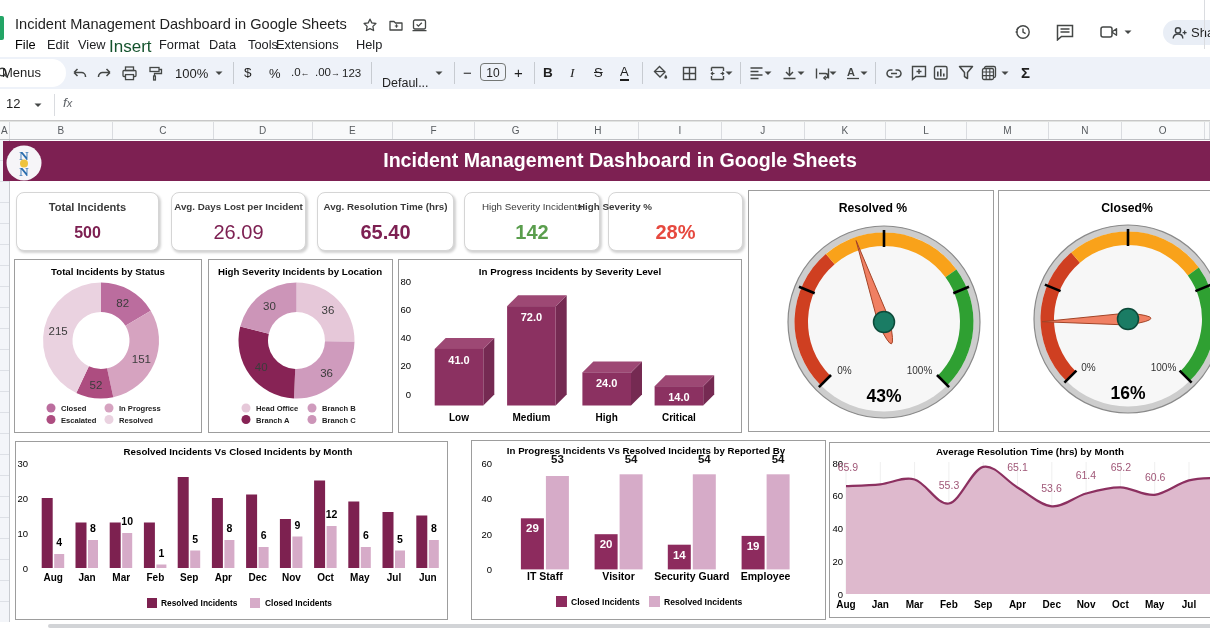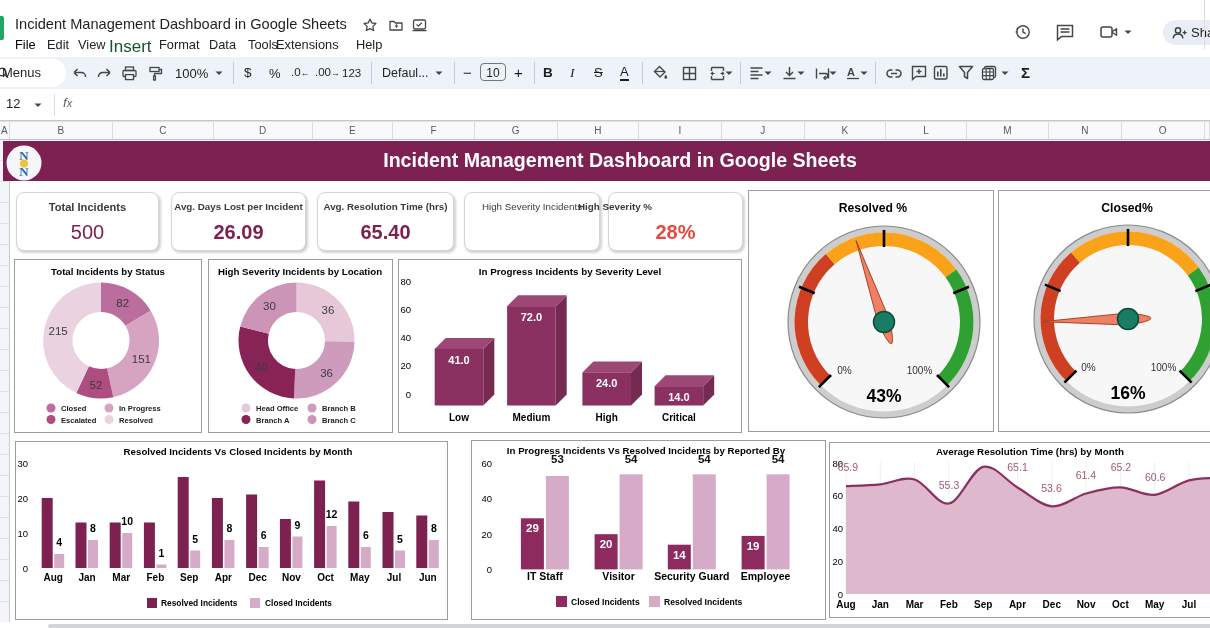--- a/index.html
+++ b/index.html
@@ -83,21 +83,21 @@
 <svg width="8" height="5" viewBox="0 0 8 5" style="position:absolute;left:215px;top:71px" class="">
       <path d="M0.5 0.5 L4 4 L7.5 0.5 z" fill="#444746"></path>
     </svg>
 <div style="position:absolute;left:233px;top:62px;width:1px;height:22px;background:#c7cbd1"></div>
 <div style="position:absolute;left:244px;top:65px;font-size:13.5px;color:#1f1f1f">$</div>
 <div style="position:absolute;left:269px;top:66px;font-size:13px;color:#1f1f1f">%</div>
 <div style="position:absolute;left:291px;top:66px;font-size:11.5px;font-weight:500;color:#1f1f1f">.0<span style="font-size:9px">←</span></div>
 <div style="position:absolute;left:315px;top:66px;font-size:11.5px;font-weight:500;color:#1f1f1f">.0<span style="letter-spacing:0">0</span><span style="font-size:9px">→</span></div>
 <div style="position:absolute;left:342px;top:67px;font-size:11.5px;font-weight:500;color:#1f1f1f">123</div>
 <div style="position:absolute;left:371px;top:62px;width:1px;height:22px;background:#c7cbd1"></div>
-<div style="position:absolute;left:382px;top:66px;font-size:12.5px;color:#1f1f1f">Defaul...</div>
+<div style="position:absolute;left:382px;top:76px;font-size:12.5px;color:#1f1f1f">Defaul...</div>
 <svg width="8" height="5" viewBox="0 0 8 5" style="position:absolute;left:435px;top:71px" class="">
       <path d="M0.5 0.5 L4 4 L7.5 0.5 z" fill="#444746"></path>
     </svg>
 <div style="position:absolute;left:454px;top:62px;width:1px;height:22px;background:#c7cbd1"></div>
 <div style="position:absolute;left:463px;top:64px;font-size:15px;color:#1f1f1f">−</div>
 <div style="position:absolute;left:480px;top:63px;width:26px;height:18px;border:1px solid #747775;border-radius:4px;text-align:center;font-size:12px;color:#1f1f1f;line-height:18px">10</div>
 <div style="position:absolute;left:514px;top:64px;font-size:15px;color:#1f1f1f">+</div>
 <div style="position:absolute;left:534px;top:62px;width:1px;height:22px;background:#c7cbd1"></div>
 <div style="position:absolute;left:543px;top:65px;font-size:13.5px;font-weight:700;color:#1f1f1f">B</div>
 <div style="position:absolute;left:570px;top:65px;font-size:13.5px;font-style:italic;font-family:'Liberation Serif',serif;color:#1f1f1f">I</div>
@@ -227,29 +227,30 @@
 <div style="position:absolute;left:3px;top:141px;width:1207px;height:40px;background:#7d2052"></div>
 <svg width="36" height="36" viewBox="0 0 36 36" style="position:absolute;left:6px;top:145px">
       <circle cx="18" cy="18" r="17.5" fill="#f6f5f8"></circle>
       <text x="18" y="14.5" text-anchor="middle" font-family="Liberation Serif" font-weight="700" font-size="13" fill="#2a6dad">N</text>
       <text x="18" y="31" text-anchor="middle" font-family="Liberation Serif" font-weight="700" font-size="13" fill="#2a6dad">N</text>
       <circle cx="18" cy="18.5" r="4" fill="#eec33e"></circle>
     </svg>
 <div style="position:absolute;left:103px;top:149px;width:1034px;text-align:center;font-size:19.6px;line-height:23px;font-weight:700;color:#fff">Incident Management Dashboard in Google Sheets</div>
 <div style="position:absolute;left:16px;top:192px;width:143px;height:59px;background:#fff;border:1px solid #d5d5d5;border-radius:8px;box-shadow:1.5px 2px 2.5px rgba(0,0,0,0.18)"></div>
 <div style="position:absolute;left:-14px;top:201px;width:203px;text-align:center;font-size:11.1px;font-weight:700;color:#3a3a3a;white-space:nowrap">Total Incidents</div>
-<div style="position:absolute;left:16px;top:221px;width:143px;text-align:center;font-size:20px;font-weight:400;line-height:23px;color:#7d2052">500</div>
+<div style="position:absolute;left:16px;top:221px;width:143px;text-align:center;font-size:16px;font-weight:700;line-height:23px;color:#7d2052">500</div>
 <div style="position:absolute;left:171px;top:192px;width:135px;height:59px;background:#fff;border:1px solid #d5d5d5;border-radius:8px;box-shadow:1.5px 2px 2.5px rgba(0,0,0,0.18)"></div>
 <div style="position:absolute;left:141px;top:201px;width:195px;text-align:center;font-size:9.8px;font-weight:700;color:#3a3a3a;white-space:nowrap">Avg. Days Lost per Incident</div>
-<div style="position:absolute;left:171px;top:221px;width:135px;text-align:center;font-size:20px;font-weight:700;line-height:23px;color:#7d2052">26.09</div>
+<div style="position:absolute;left:171px;top:221px;width:135px;text-align:center;font-size:20px;font-weight:400;line-height:23px;color:#7d2052">26.09</div>
 <div style="position:absolute;left:317px;top:192px;width:137px;height:59px;background:#fff;border:1px solid #d5d5d5;border-radius:8px;box-shadow:1.5px 2px 2.5px rgba(0,0,0,0.18)"></div>
 <div style="position:absolute;left:287px;top:201px;width:197px;text-align:center;font-size:9.8px;font-weight:700;color:#3a3a3a;white-space:nowrap">Avg. Resolution Time (hrs)</div>
 <div style="position:absolute;left:317px;top:221px;width:137px;text-align:center;font-size:20px;font-weight:700;line-height:23px;color:#7d2052">65.40</div>
 <div style="position:absolute;left:464px;top:192px;width:136px;height:59px;background:#fff;border:1px solid #d5d5d5;border-radius:8px;box-shadow:1.5px 2px 2.5px rgba(0,0,0,0.18)"></div>
 <div style="position:absolute;left:434px;top:201px;width:196px;text-align:center;font-size:9.8px;font-weight:400;color:#3a3a3a;white-space:nowrap">High Severity Incidents</div>
+<div style="position:absolute;left:464px;top:221px;width:136px;text-align:center;font-size:20px;font-weight:700;line-height:23px;color:#5a9e4d">142</div>
 <div style="position:absolute;left:608px;top:192px;width:135px;height:59px;background:#fff;border:1px solid #d5d5d5;border-radius:8px;box-shadow:1.5px 2px 2.5px rgba(0,0,0,0.18)"></div>
 <div style="position:absolute;left:578px;top:201px;width:195px;font-size:9.8px;font-weight:700;color:#3a3a3a;white-space:nowrap">High Severity %</div>
 <div style="position:absolute;left:608px;top:221px;width:135px;text-align:center;font-size:20px;font-weight:700;line-height:23px;color:#e6493f">28%</div>
 <div style="position:absolute;left:14px;top:259px;width:188px;height:174px;background:#fff;border:1px solid #9d9d9d"></div>
 <div style="position:absolute;left:208px;top:259px;width:185px;height:174px;background:#fff;border:1px solid #9d9d9d"></div>
 <div style="position:absolute;left:398px;top:259px;width:344px;height:174px;background:#fff;border:1px solid #9d9d9d"></div>
 <div style="position:absolute;left:748px;top:190px;width:246px;height:242px;background:#fff;border:1px solid #9d9d9d"></div>
 <div style="position:absolute;left:998px;top:190px;width:250px;height:242px;background:#fff;border:1px solid #9d9d9d"></div>
 <div style="position:absolute;left:15px;top:441px;width:433px;height:179px;background:#fff;border:1px solid #9d9d9d"></div>
 <div style="position:absolute;left:471px;top:440px;width:355px;height:180px;background:#fff;border:1px solid #9d9d9d"></div>

